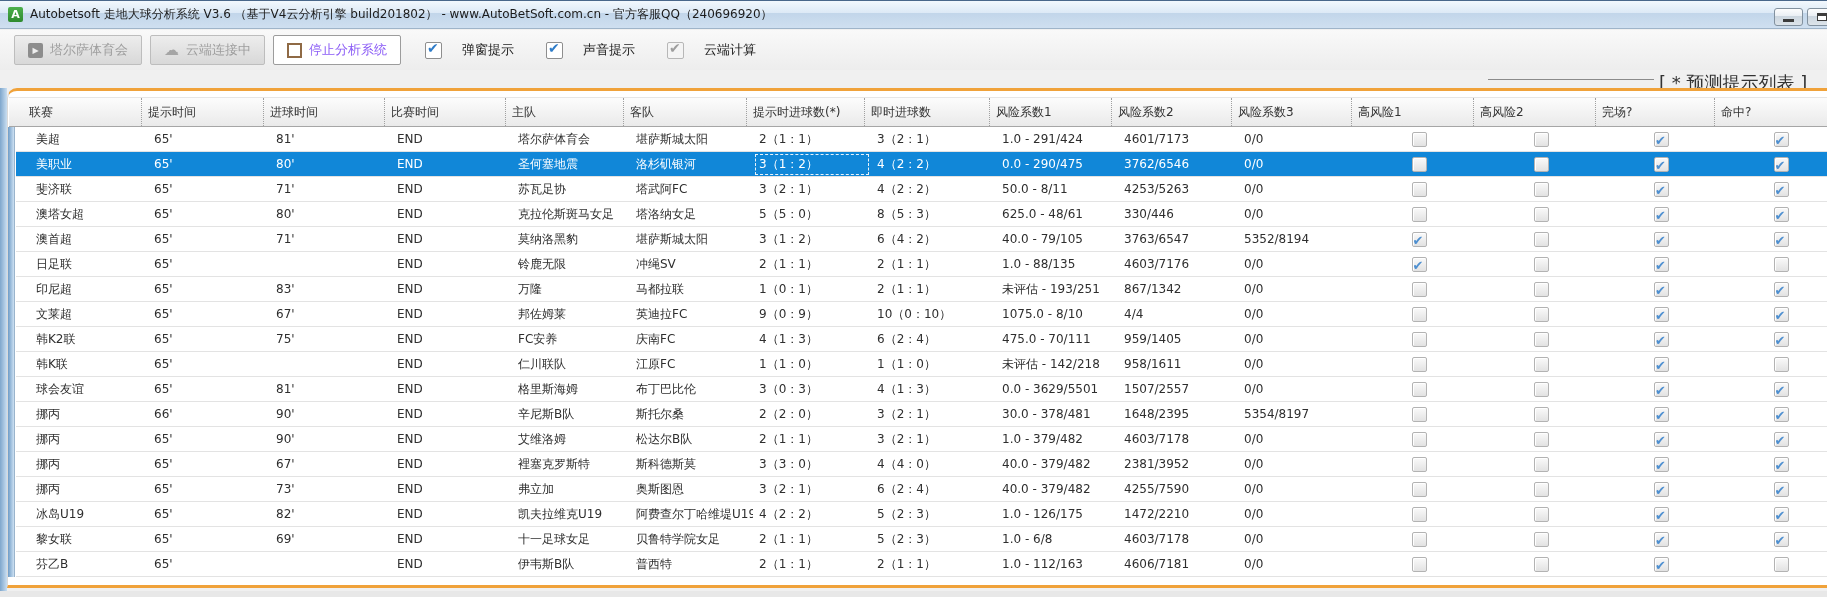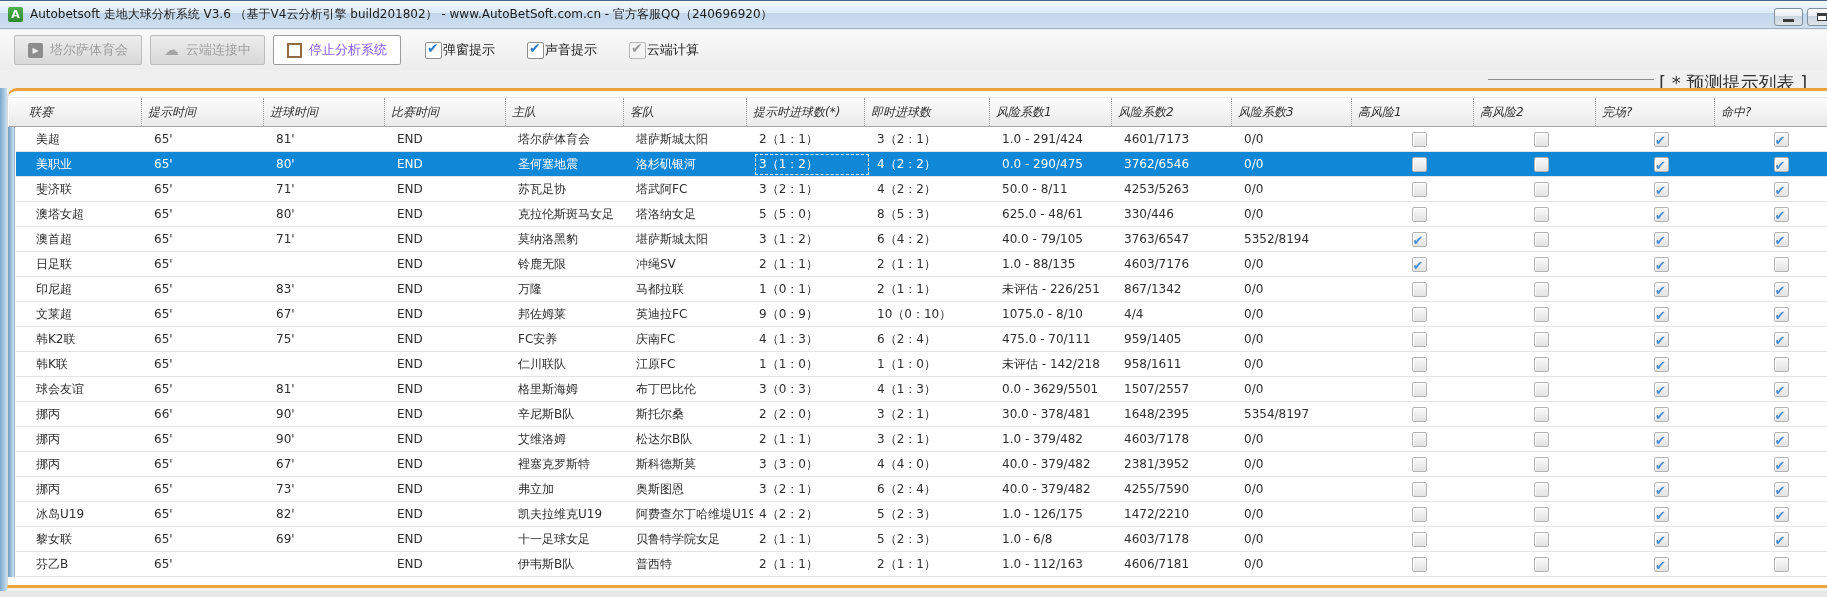--- a/index.html
+++ b/index.html
@@ -45,21 +45,21 @@
   .tbtn.disabled{
     border:1px solid #bdbdbd;background:linear-gradient(#ededed,#d8d8d8);color:#9e9e9e;
   }
   .tbtn.active{
     border:1px solid #9c9c9c;background:#fff;color:#8b5cf6;
   }
   .ic-play{width:15px;height:15px;background:#8d8d8d;border-radius:2px;color:#efefef;
     font-size:8px;line-height:15px;text-align:center;}
   .ic-cloud{font-size:15px;color:#a5a5a5;line-height:15px;}
   .ic-stop{width:11px;height:11px;border:2px solid #8f6a45;background:#fff;box-sizing:content-box;}
-  .tcheck{display:inline-flex;align-items:center;gap:1px;margin:0 16px;font-size:13px;color:#202020;}
+  .tcheck{display:inline-flex;align-items:center;gap:20px;margin:0 16px;font-size:13px;color:#202020;}
   .cbx{
     width:17px;height:17px;border:1px solid #8e8e8e;background:#fff;border-radius:2px;
     position:relative;display:inline-block;box-sizing:border-box;
   }
   .cbx.checked::after{
     content:"\2714";position:absolute;left:1px;top:-3px;font-size:14px;color:#2f7cc8;
   }
   .cbx.dis{border-color:#b7b7b7;background:#f4f4f4;}
   .cbx.dis.checked::after{color:#9d9d9d;}
   
@@ -76,21 +76,21 @@
     position:absolute;left:0;top:36px;width:7px;height:450px;
     background:linear-gradient(90deg,#6f9cc6,#cde1f3);border-right:1px solid #9ab4cc;box-sizing:border-box;
   }
   .thead{
     position:absolute;left:1px;top:6px;width:1824px;height:30px;display:flex;
     background:linear-gradient(#fcfcfc,#eaeaea);
     border-top:1px solid #e6e6e6;border-bottom:1px solid #a6a6a6;box-sizing:border-box;
     font-size:12px;color:#333;
   }
   .th{display:flex;align-items:center;padding-left:6px;box-sizing:border-box;
-    white-space:nowrap;overflow:hidden;flex:0 0 auto;font-style:italic;}
+    white-space:nowrap;overflow:hidden;flex:0 0 auto;}
   .th + .th{border-left:1px dotted #a0a0a0;}
   .tbody{position:absolute;left:8px;top:36px;width:1824px;}
   .trow{
     display:flex;height:25px;align-items:center;border-bottom:1px solid #e3e3e3;
     box-sizing:border-box;background:#fff;font-size:12px;color:#2e2e2e;
   }
   .trow.sel{background:#1187d8;color:#fff;}
   .td{padding-left:6px;box-sizing:border-box;white-space:nowrap;overflow:hidden;flex:0 0 auto;height:25px;line-height:24px;}
   .td.focus{outline:1px dashed rgba(255,255,255,.9);outline-offset:-3px;}
   .cbcell{display:flex;align-items:center;justify-content:center;padding:0;}
@@ -329,21 +329,21 @@
         </div>
         <div class="trow">
           <div class="td c0">印尼超</div>
           <div class="td c1">65'</div>
           <div class="td c2">83'</div>
           <div class="td c3">END</div>
           <div class="td c4">万隆</div>
           <div class="td c5">马都拉联</div>
           <div class="td c6">1（0：1）</div>
           <div class="td c7">2（1：1）</div>
-          <div class="td c8">未评估 - 226/251</div>
+          <div class="td c8">未评估 - 193/251</div>
           <div class="td c9">867/1342</div>
           <div class="td c10">0/0</div>
           <div class="td cbcell c11">
             <span class="gcb"></span>
           </div>
           <div class="td cbcell c12">
             <span class="gcb"></span>
           </div>
           <div class="td cbcell c13">
             <span class="gcb checked"></span>

